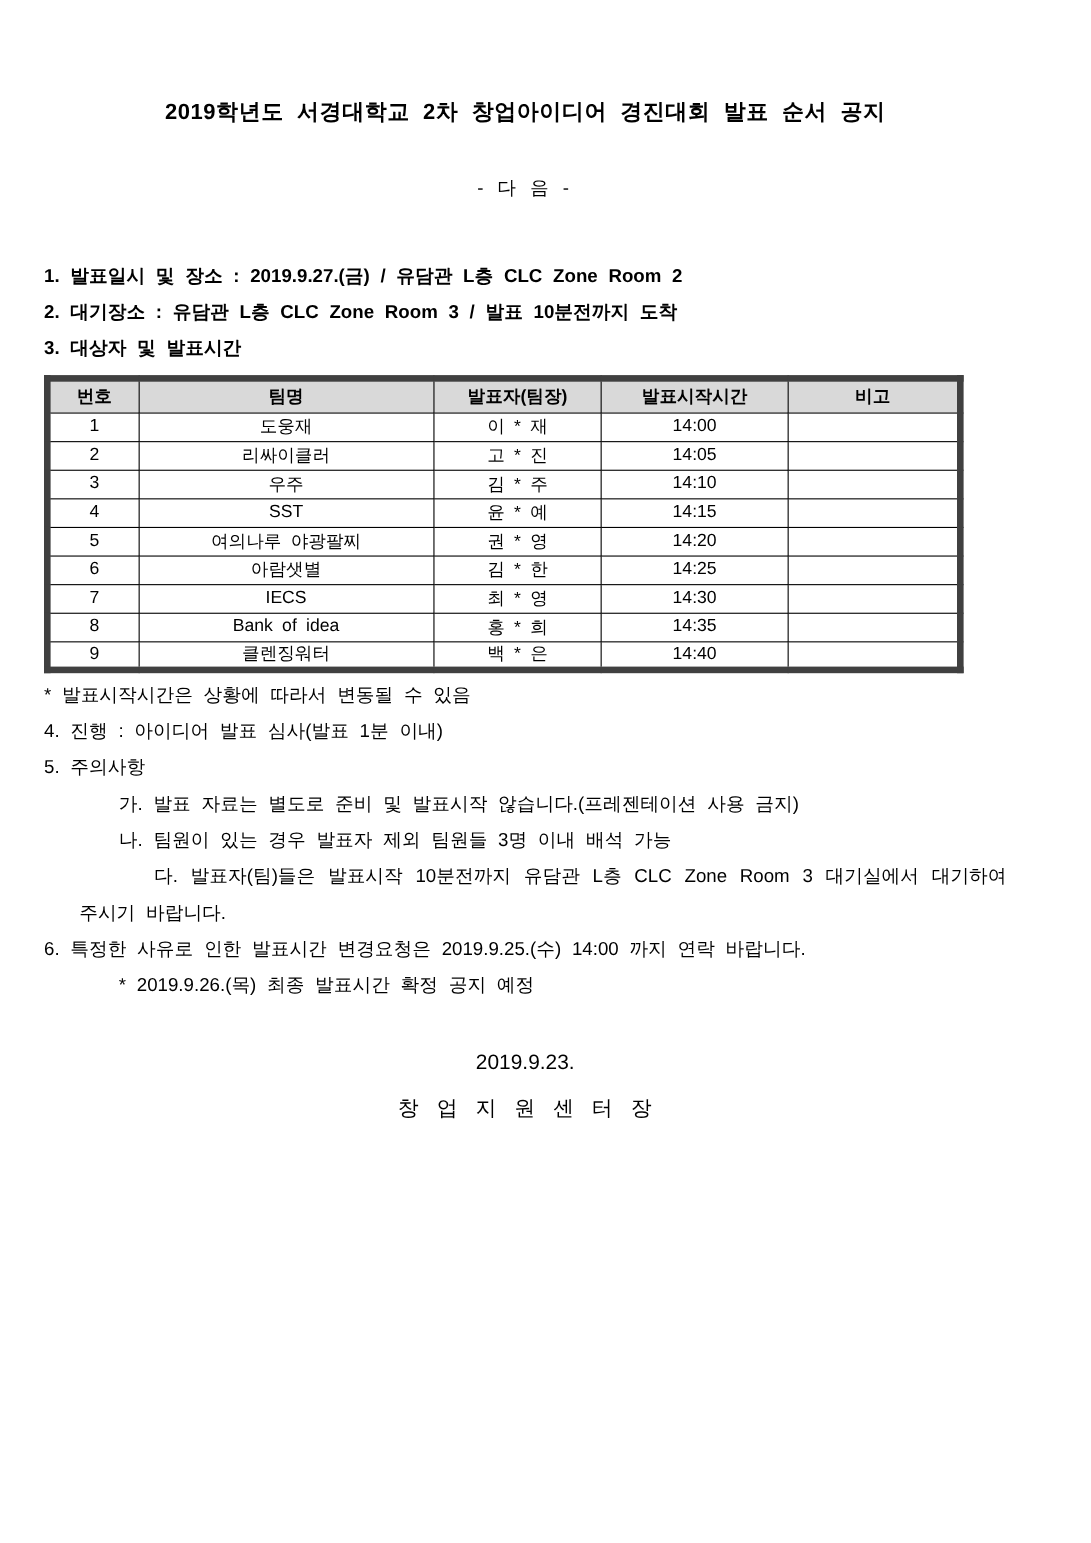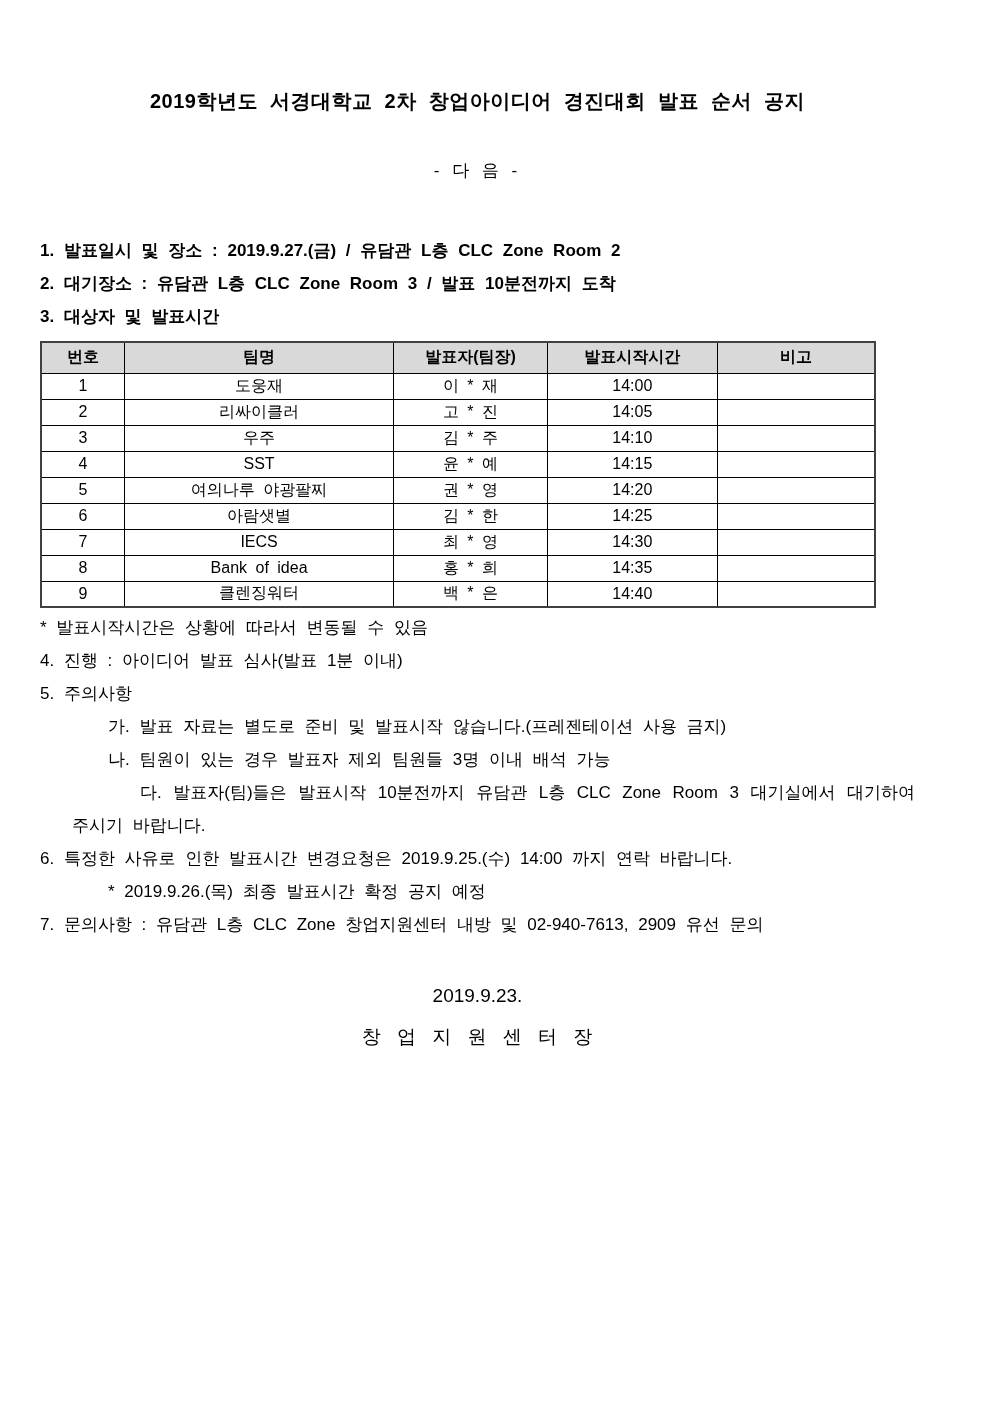--- a/index.html
+++ b/index.html
@@ -43,21 +43,21 @@
     margin-top: 52px;
     font-size: 17px;
     line-height: 33px;
     word-spacing: 5px;
     font-weight: bold;
   }
   table.schedule {
     width: 836px;
     margin-top: 8px;
     border-collapse: collapse;
-    border: 2px solid #404040;
+    border: 6px solid #404040;
     table-layout: fixed;
     font-size: 16px;
   }
   table.schedule th {
     background: #d9d9d9;
     border: 1px solid #000;
     height: 31px;
     font-weight: bold;
     font-size: 16px;
     text-align: center;
@@ -210,19 +210,18 @@
   <div class="table-note">* 발표시작시간은 상황에 따라서 변동될 수 있음</div>
 
   <div class="notes">
     <div class="line">4. 진행 : 아이디어 발표 심사(발표 1분 이내)</div>
     <div class="line">5. 주의사항</div>
     <div class="line sub">가. 발표 자료는 별도로 준비 및 발표시작 않습니다.(프레젠테이션 사용 금지)</div>
     <div class="line sub">나. 팀원이 있는 경우 발표자 제외 팀원들 3명 이내 배석 가능</div>
     <div class="line hang">다. 발표자(팀)들은 발표시작 10분전까지 유담관 L층 CLC Zone Room 3 대기실에서 대기하여 주시기 바랍니다.</div>
     <div class="line">6. 특정한 사유로 인한 발표시간 변경요청은 2019.9.25.(수) 14:00 까지 연락 바랍니다.</div>
     <div class="line sub">* 2019.9.26.(목) 최종 발표시간 확정 공지 예정</div>
-    <div class="line wrap">7. 문의사항 : 유담관 L층 CLC Zone 창업지원센터 내방 및 02-940-7613, 2909 유선 문의</div>
   </div>
 
   <div class="footer-date">2019.9.23.</div>
   <div class="footer-sign">창 업 지 원 센 터 장</div>
 
 </div>
 
 </body></html>

